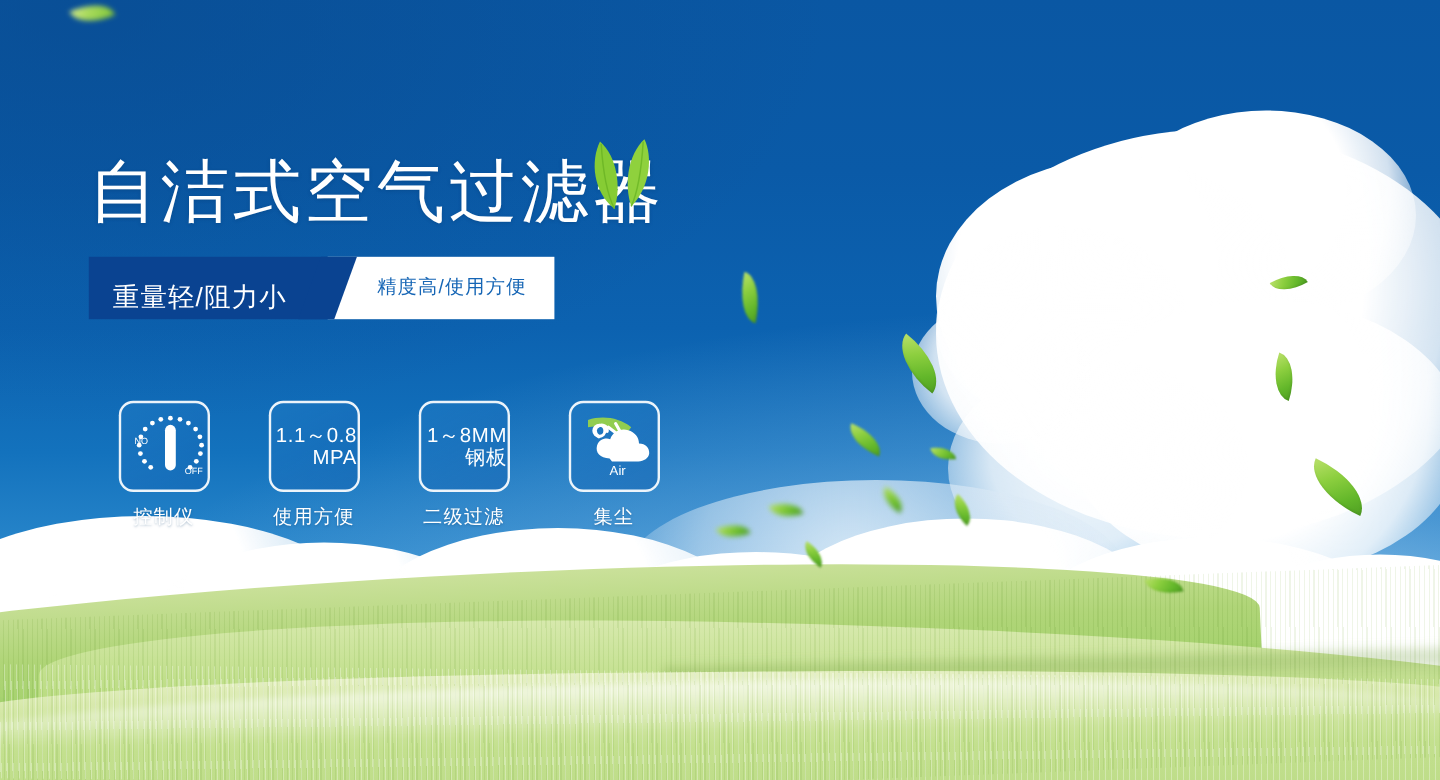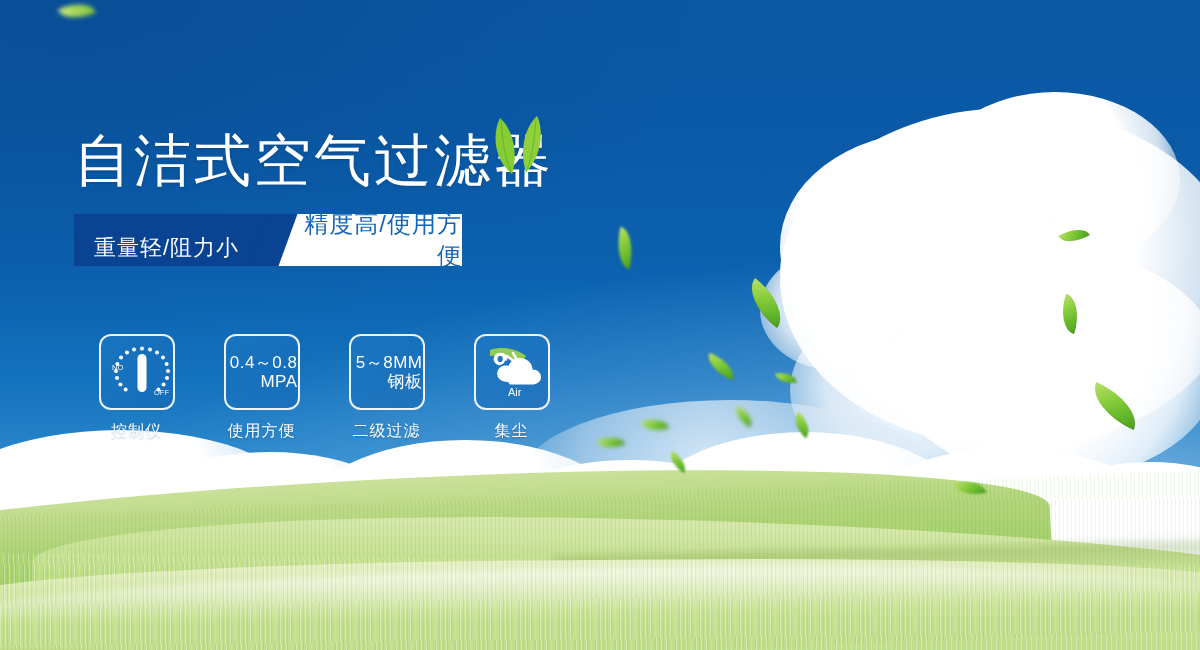--- a/index.html
+++ b/index.html
@@ -223,21 +223,21 @@
   }
   .badge-right {
     position: relative;
     flex: 1;
     background: #ffffff;
     color: #1565b5;
     display: flex;
     align-items: center;
     justify-content: center;
     padding-left: 18px;
-    font-size: 24px;
+    font-size: 16px;
     letter-spacing: 1px;
     z-index: 1;
     text-align: right;
   }
 
   
   #features {
     position: absolute;
     left: 74px; top: 334px;
     display: flex;
@@ -413,30 +413,30 @@
           <rect x="26.5" y="11" width="9" height="38" rx="4.5" fill="#ffffff"></rect>
           <text x="1" y="27" font-family="'Liberation Sans',sans-serif" font-size="7.5" fill="#ffffff">NO</text>
           <text x="43" y="52" font-family="'Liberation Sans',sans-serif" font-size="7.5" fill="#ffffff">OFF</text>
         </svg>
       </div>
       <div class="feature-label">控制仪</div>
     </div>
 
     <div class="feature">
       <div class="feature-box">
-        <div class="feature-text">0.4～0.8</div>
+        <div class="feature-text">1.1～0.8</div>
         <div class="feature-text">MPA</div>
       </div>
       <div class="feature-label">使用方便</div>
     </div>
 
 
     <div class="feature">
       <div class="feature-box">
-        <div class="feature-text">5～8MM</div>
+        <div class="feature-text">1～8MM</div>
         <div class="feature-text">钢板</div>
       </div>
       <div class="feature-label">二级过滤</div>
     </div>
 
     <div class="feature">
       <div class="feature-box">
         <svg width="62" height="56" viewBox="0 0 62 56">
           <path d="M4 6 C16 2, 30 4, 40 12 L34 20 C26 13, 14 10, 4 12 Z" fill="#9bd546" opacity="0.92"></path>
           <path d="M22 38 C14 38, 10 33, 11.5 27.5 C13 22.5, 18 20.5, 22.5 22

